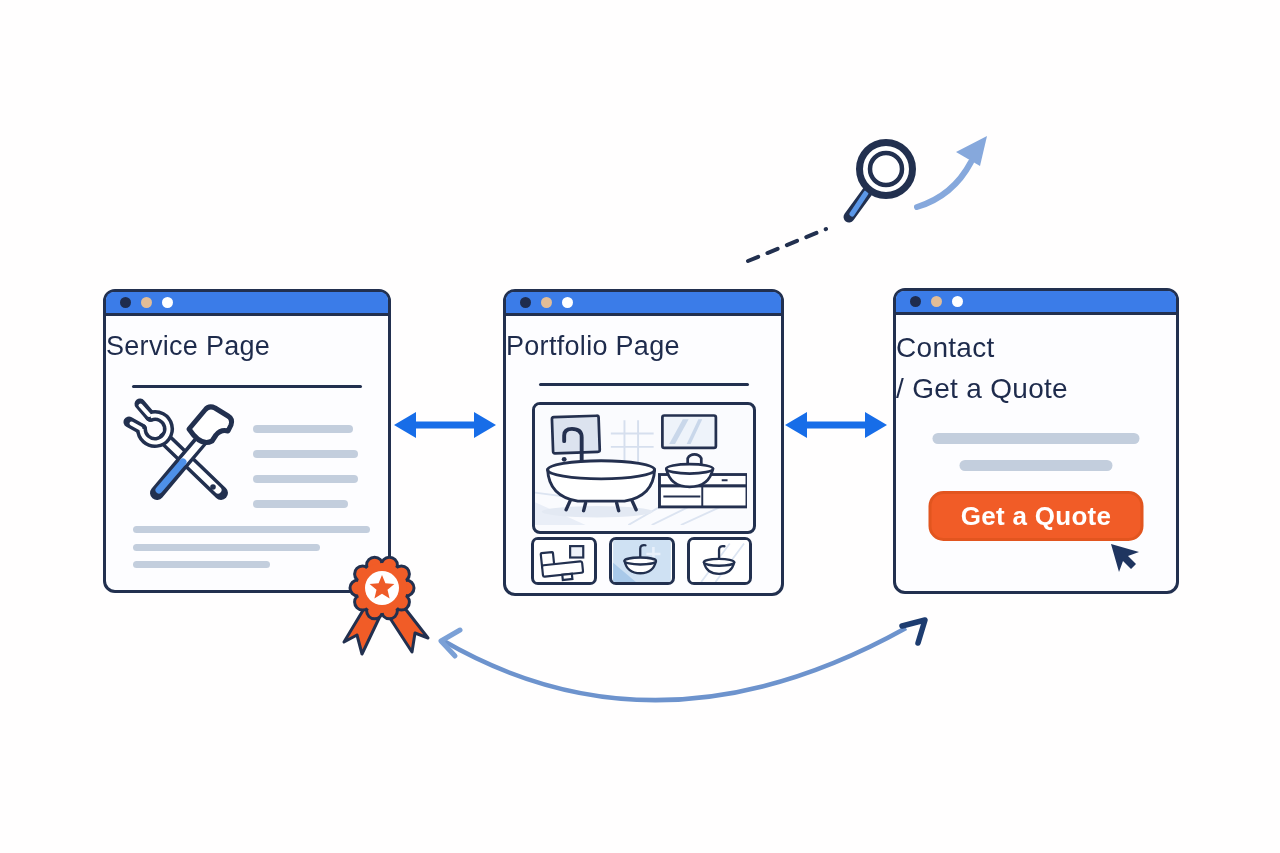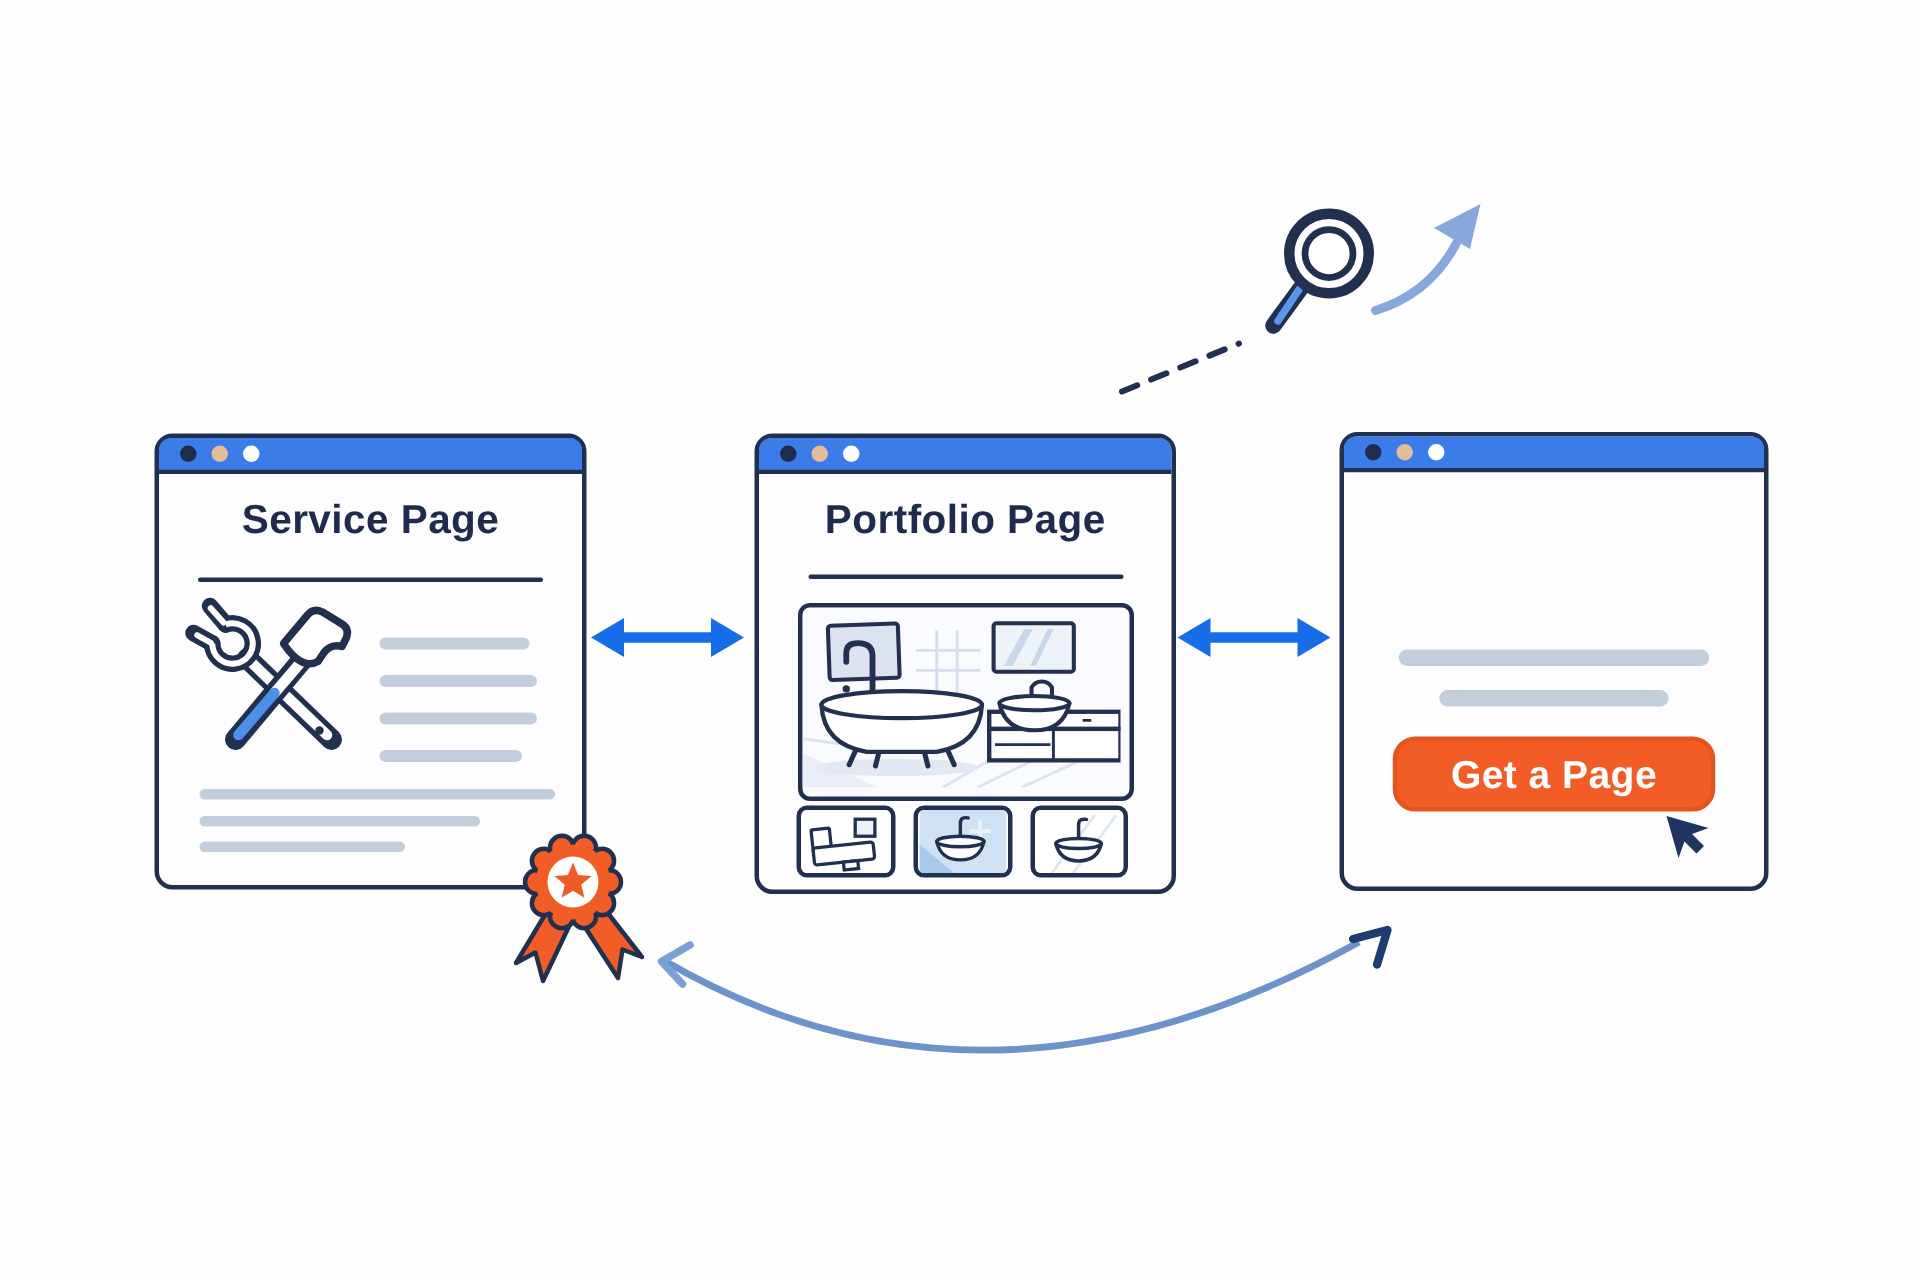--- a/index.html
+++ b/index.html
@@ -6,22 +6,22 @@
   .canvas{position:relative;width:1280px;height:853px;background:#fffefe;overflow:hidden;
           font-family:"Liberation Sans",sans-serif;}
   .window{position:absolute;background:#fdfdff;border:3px solid #22304f;border-radius:12px;}
   .titlebar{position:absolute;top:0;left:0;right:0;height:24px;background:#3b7ce8;
             border-bottom:3px solid #22304f;border-radius:8px 8px 0 0;
             display:flex;align-items:center;gap:10px;padding-left:14px;box-sizing:border-box;}
   .dot{width:11px;height:11px;border-radius:50%;flex:0 0 auto;}
   .dot-dark{background:#1f2c4e;}
   .dot-tan{background:#e3bd97;}
   .dot-white{background:#ffffff;}
-  .win-title{position:absolute;top:39px;left:0;right:0;text-align:center;
-             font-size:27px;font-weight:bold;color:#1e2b4c;letter-spacing:.3px;}
+  .win-title{position:absolute;top:39px;left:0;right:0;
+             font-size:27px;font-weight:normal;color:#1e2b4c;letter-spacing:.3px;}
   .win-title-2l{top:36px;line-height:41px;font-size:28px;}
   .underline{position:absolute;left:50%;transform:translateX(-50%);height:3px;
              background:#22304f;border-radius:2px;}
   .skel{position:absolute;background:#c3cedd;border-radius:6px;}
   .skel-c{left:50%;transform:translateX(-50%);}
   .frame{position:absolute;left:26px;top:110px;width:218px;height:126px;
          border:3px solid #22304f;border-radius:8px;overflow:hidden;background:#fafbfe;box-sizing:content-box;}
   .thumbrow{position:absolute;left:25px;top:245px;display:flex;gap:12px;}
   .thumb{border:3px solid #22304f;border-radius:7px;overflow:hidden;background:#fff;line-height:0;}
   .cta{position:absolute;top:200px;left:50%;transform:translateX(-50%);
@@ -163,23 +163,27 @@
     <polygon points="2,18 24,5 24,31" fill="#176de8"></polygon>
     <polygon points="104,18 82,5 82,31" fill="#176de8"></polygon>
   </svg>
 
   <div class="window" style="left:893px;top:288px;width:280px;height:300px">
     <div class="titlebar">
       <span class="dot dot-dark"></span>
       <span class="dot dot-tan"></span>
       <span class="dot dot-white"></span>
     </div>
+    <div class="win-title win-title-2l">
+      <div>Contact</div>
+      <div>/ Get a Quote</div>
+    </div>
     <div class="skel skel-c" style="top:142px;width:207px;height:11px"></div>
     <div class="skel skel-c" style="top:169px;width:153px;height:11px"></div>
-    <button class="cta">Get a Page</button>
+    <button class="cta">Get a Quote</button>
     <svg class="abs" style="left:212px;top:250px" width="36" height="36" viewBox="0 0 36 36">
       <polygon points="3,3 11,31 15,20 23,28 28,23 20,15 31,11" fill="#1f3560"></polygon>
     </svg>
   </div>
 
   <svg class="abs" style="left:740px;top:103px" width="255" height="175" viewBox="0 0 255 175">
     <path d="M8,158 L86,126" fill="none" stroke="#22304f" stroke-width="4" stroke-dasharray="11 10" stroke-linecap="round"></path>
     <g>
       <line x1="128" y1="88" x2="109" y2="114" stroke="#22304f" stroke-width="11" stroke-linecap="round"></line>
       <line x1="126" y1="90" x2="112" y2="111" stroke="#5b97e8" stroke-width="5" stroke-linecap="round"></line>

